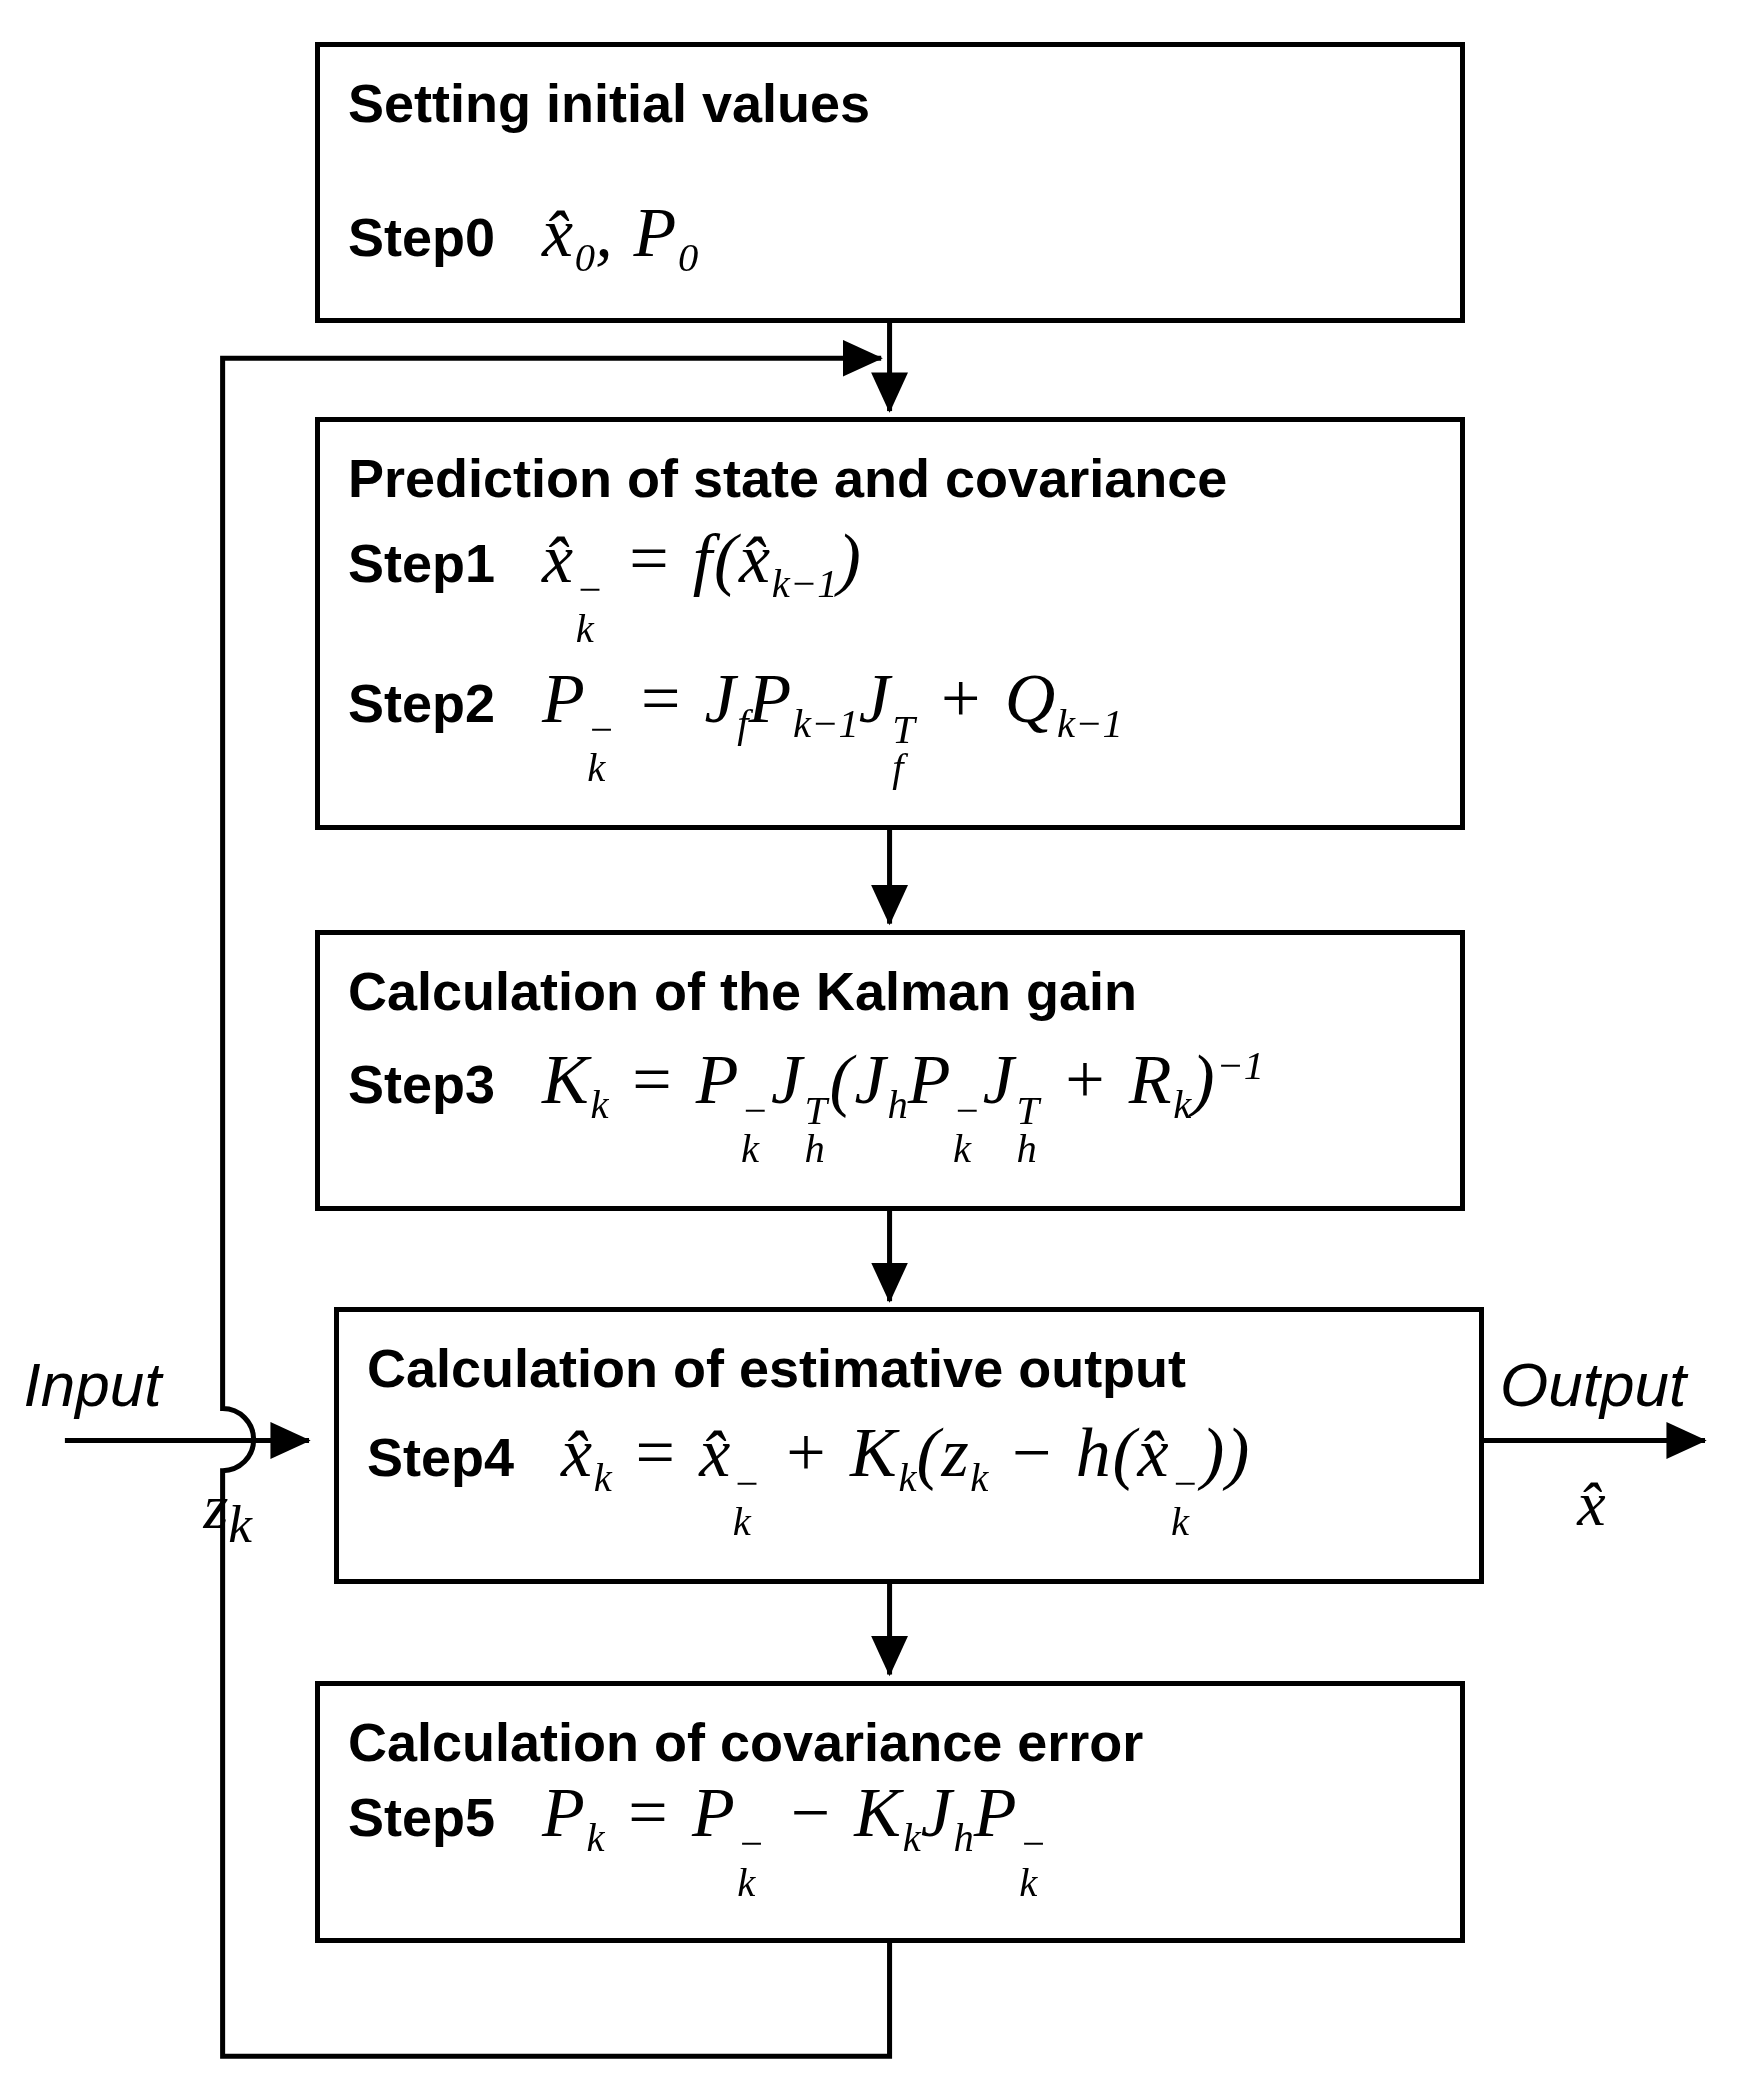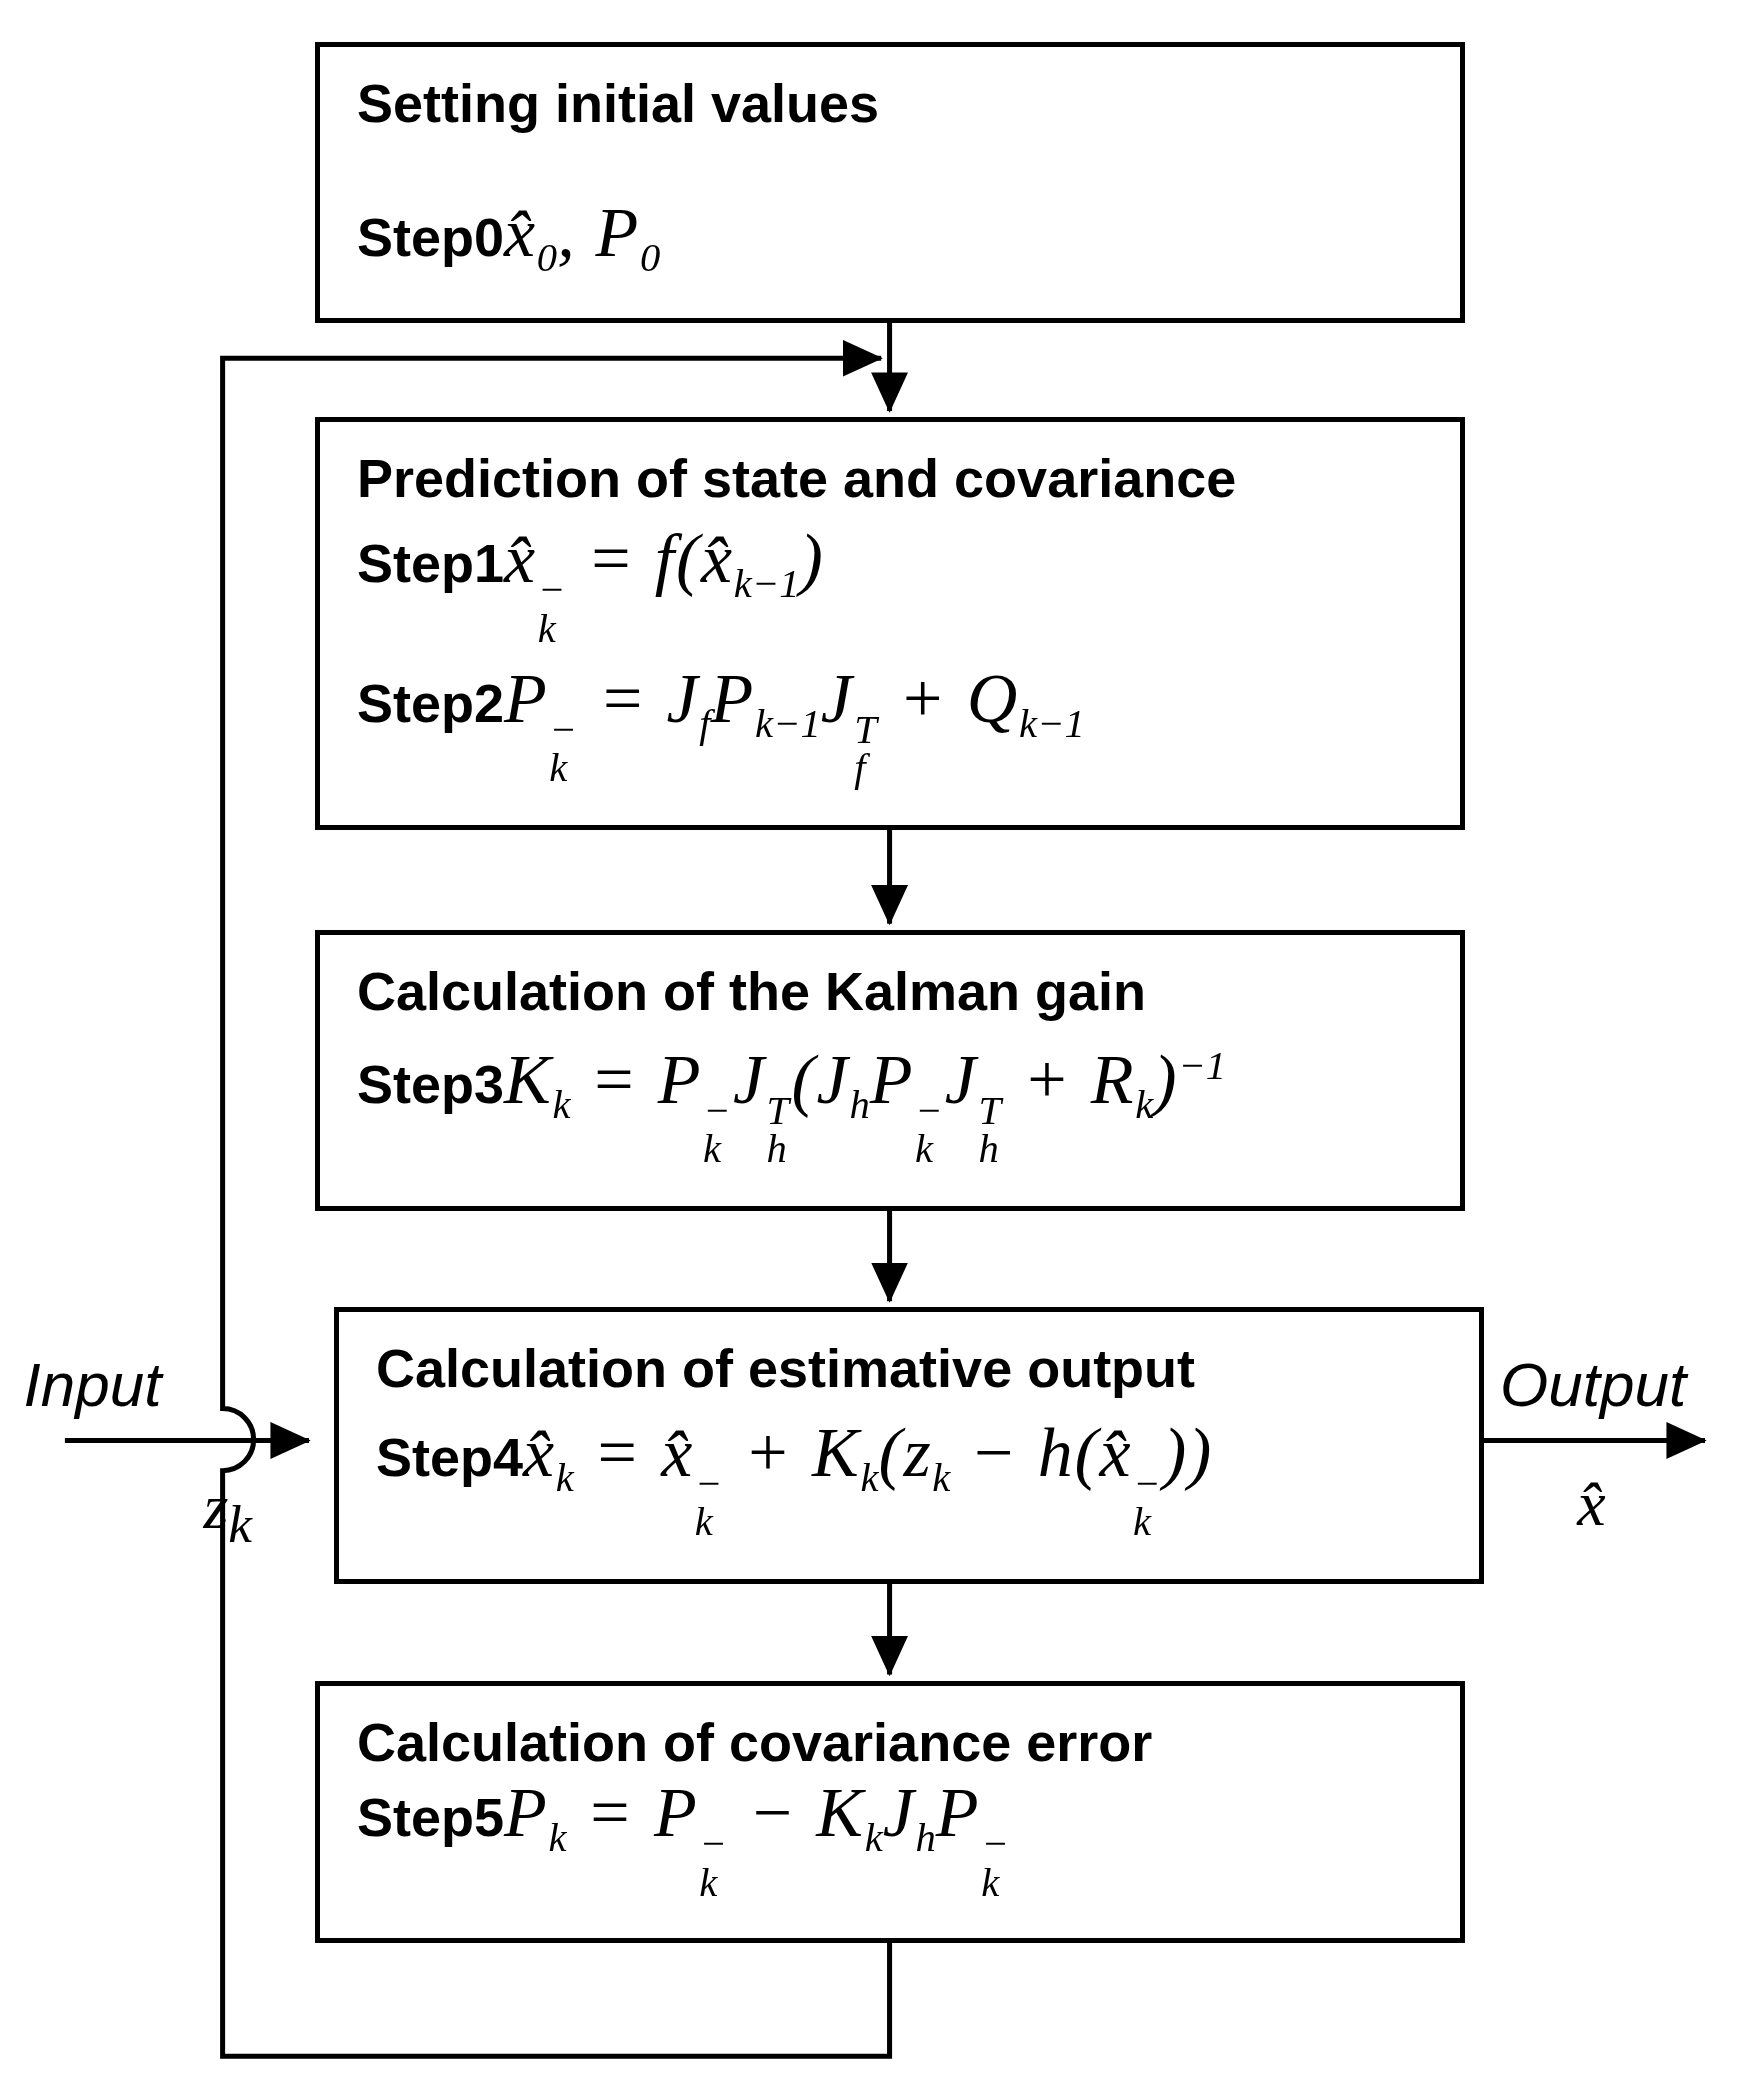--- a/index.html
+++ b/index.html
@@ -19,31 +19,32 @@
   .flow-box{
     position:absolute;
     left:315px;
     width:1150px;
     box-sizing:border-box;
     border:5px solid #000;
     background:#fff;
     display:flex;
     flex-direction:column;
     justify-content:space-between;
-    padding:25px 40px 37px 37px;
+    padding:25px 40px 37px 28px;
   }
   .box-title{
     font-size:54px;
     font-weight:bold;
     letter-spacing:0px;
     white-space:nowrap;
   }
   .step-row{
     display:flex;
     align-items:baseline;
+    gap:47px;
     white-space:nowrap;
   }
   .step-label{
     font-size:54px;
     font-weight:bold;
   }
   .step-formula{
     font-family:"Liberation Serif",serif;
     font-style:italic;
     font-size:70px;

